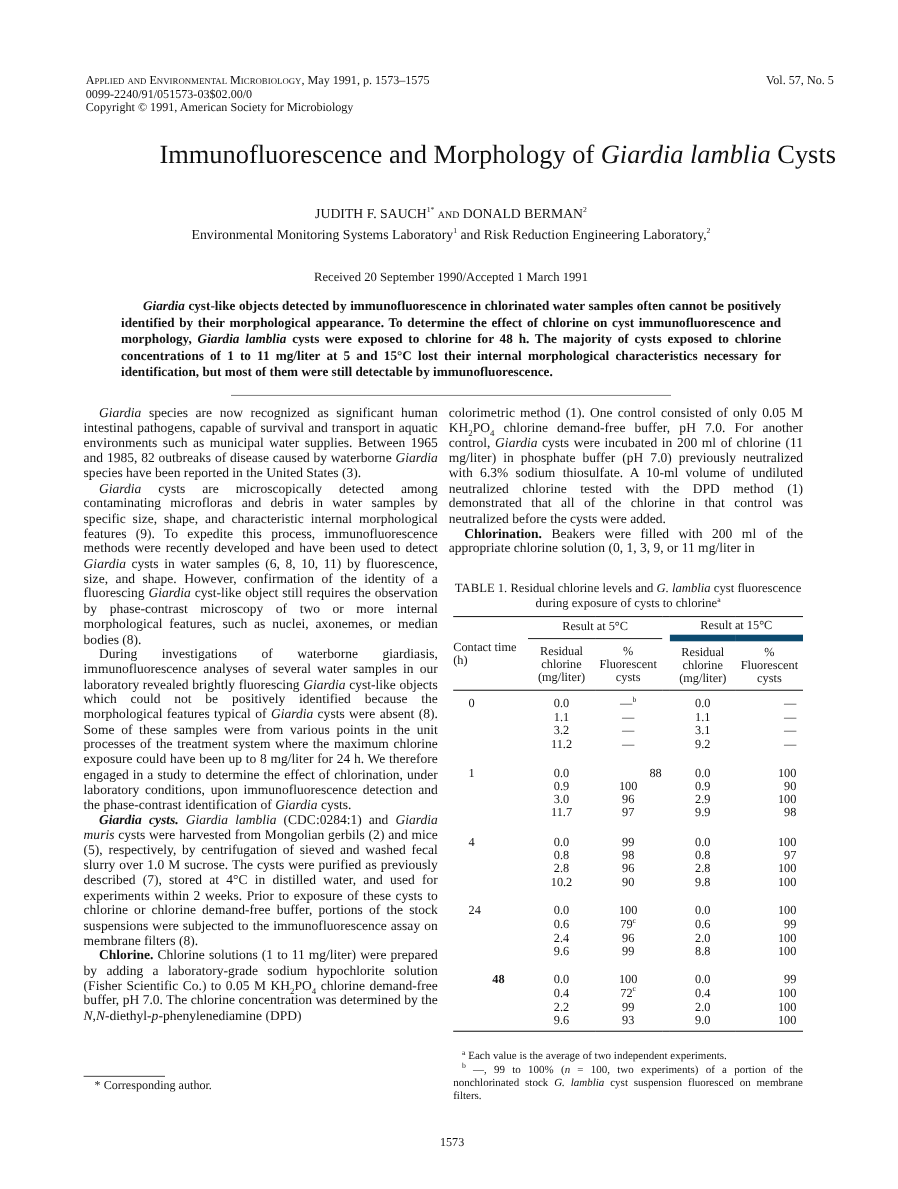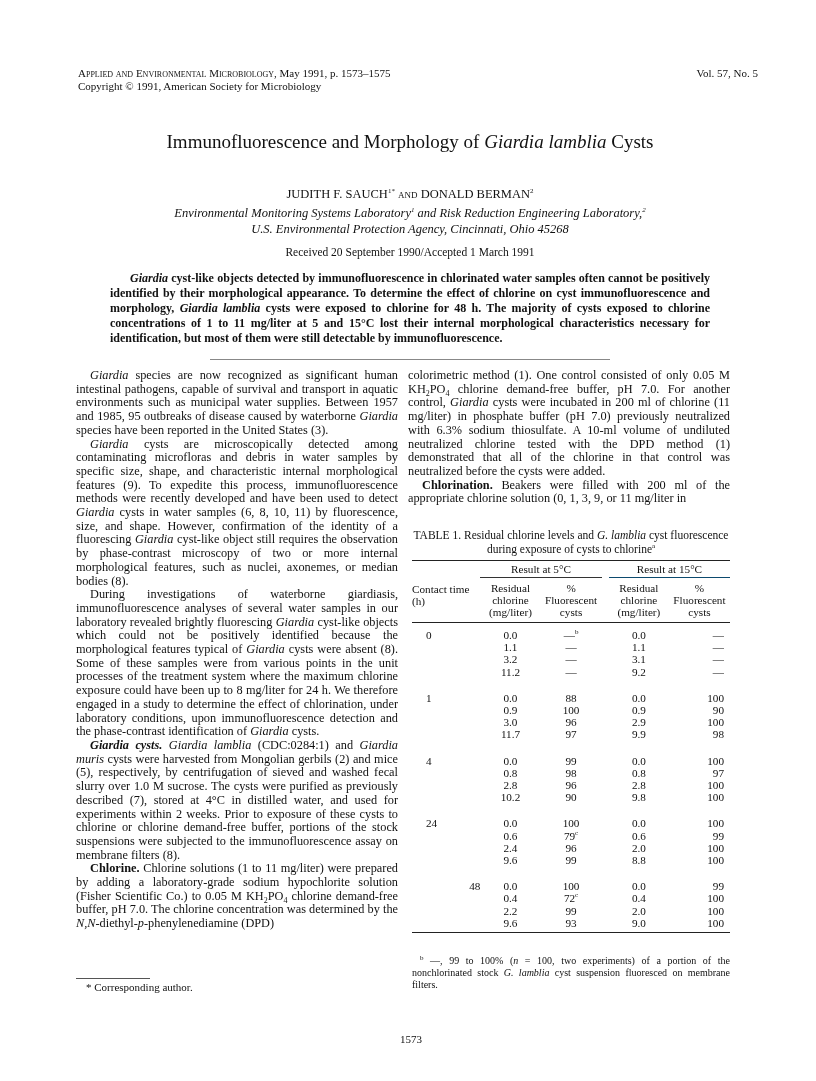--- a/index.html
+++ b/index.html
@@ -1,23 +1,23 @@
 <!DOCTYPE html>
 <html><head>
 <meta charset="utf-8">
 <style>
   html, body { margin:0; padding:0; background:#ffffff; }
   body { width:816px; height:1081px; position:relative; overflow:hidden; color:#111; font-family:"Liberation Serif","DejaVu Serif",serif; }
   .abs { position:absolute; }
   .hdr { left:78px; top:67px; width:680px; font-size:11px; line-height:12.5px; }
   .hdr .vol { position:absolute; right:0; top:0; }
   .sc { font-variant:small-caps; }
-  .title { left:60px; top:128px; width:700px; text-align:center; font-size:19px; line-height:27px; }
+  .title { left:60px; top:128px; width:700px; text-align:right; font-size:24px; line-height:27px; }
   .authors { left:60px; top:187px; width:700px; text-align:center; font-size:12.5px; }
-  .affil { left:60px; top:205px; width:700px; text-align:center; font-size:12.5px; font-style:italic; line-height:16px; }
+  .affil { left:60px; top:205px; width:700px; text-align:center; font-size:12.5px; line-height:16px; }
   .received { left:60px; top:246px; width:700px; text-align:center; font-size:11.5px; }
   .abstract { left:110px; top:271px; width:600px; font-size:12px; line-height:15px; font-weight:bold; text-align:justify; text-indent:20px; }
   .rule-abs { left:210px; top:359px; width:400px; height:1px; background:#888; }
   .col { font-size:12.3px; line-height:13.7px; text-align:justify; }
   .col p { margin:0; text-indent:14px; }
   .col p.noind { text-indent:0; }
   .colL { left:76px; top:369px; width:322px; }
   .colR { left:408px; top:369px; width:322px; }
   .fn-rule { left:76px; top:978px; width:74px; height:1px; background:#555; }
   .fn { left:86px; top:981px; font-size:11px; }
@@ -30,46 +30,46 @@
   .tfn { left:412px; top:955px; width:318px; font-size:10px; line-height:12px; text-align:justify; }
   .tfn p { margin:0; text-indent:8px; }
   sup { font-size:7px; vertical-align:super; line-height:0; }
   sub { font-size:8px; vertical-align:sub; line-height:0; }
 </style>
 </head>
 <body>
 
 <div class="abs hdr">
   <div><span class="sc">Applied and Environmental Microbiology</span><span>, May 1991, p. 1573–1575</span></div>
+  <div>0099-2240/91/051573-03$02.00/0</div>
   <div>Copyright © 1991, American Society for Microbiology</div>
   <div class="vol">Vol. 57, No. 5</div>
 </div>
 
 <div class="abs title">
   <span>Immunofluorescence and Morphology of </span><i>Giardia lamblia</i><span> Cysts</span><br>
 </div>
 
 <div class="abs authors">
   <span>JUDITH F. SAUCH</span><sup>1*</sup><span class="sc"> and </span><span>DONALD BERMAN</span><sup>2</sup>
 </div>
 
 <div class="abs affil">
   <span>Environmental Monitoring Systems Laboratory</span><sup>1</sup><span> and Risk Reduction Engineering Laboratory,</span><sup>2</sup><br>
-  <span>U.S. Environmental Protection Agency, Cincinnati, Ohio 45268</span>
 </div>
 
 <div class="abs received">Received 20 September 1990/Accepted 1 March 1991</div>
 
 <div class="abs abstract">
   <i>Giardia</i><span> cyst-like objects detected by immunofluorescence in chlorinated water samples often cannot be positively identified by their morphological appearance. To determine the effect of chlorine on cyst immunofluorescence and morphology, </span><i>Giardia lamblia</i><span> cysts were exposed to chlorine for 48 h. The majority of cysts exposed to chlorine concentrations of 1 to 11 mg/liter at 5 and 15°C lost their internal morphological characteristics necessary for identification, but most of them were still detectable by immunofluorescence.</span>
 </div>
 <div class="abs rule-abs"></div>
 
 <div class="abs col colL">
-  <p><i>Giardia</i><span> species are now recognized as significant human intestinal pathogens, capable of survival and transport in aquatic environments such as municipal water supplies. Between 1957 and 1985, 95 outbreaks of disease caused by waterborne </span><i>Giardia</i><span> species have been reported in the United States (3).</span></p>
+  <p><i>Giardia</i><span> species are now recognized as significant human intestinal pathogens, capable of survival and transport in aquatic environments such as municipal water supplies. Between 1965 and 1985, 82 outbreaks of disease caused by waterborne </span><i>Giardia</i><span> species have been reported in the United States (3).</span></p>
   <p><i>Giardia</i><span> cysts are microscopically detected among contaminating microfloras and debris in water samples by specific size, shape, and characteristic internal morphological features (9). To expedite this process, immunofluorescence methods were recently developed and have been used to detect </span><i>Giardia</i><span> cysts in water samples (6, 8, 10, 11) by fluorescence, size, and shape. However, confirmation of the identity of a fluorescing </span><i>Giardia</i><span> cyst-like object still requires the observation by phase-contrast microscopy of two or more internal morphological features, such as nuclei, axonemes, or median bodies (8).</span></p>
   <p><span>During investigations of waterborne giardiasis, immunofluorescence analyses of several water samples in our laboratory revealed brightly fluorescing </span><i>Giardia</i><span> cyst-like objects which could not be positively identified because the morphological features typical of </span><i>Giardia</i><span> cysts were absent (8). Some of these samples were from various points in the unit processes of the treatment system where the maximum chlorine exposure could have been up to 8 mg/liter for 24 h. We therefore engaged in a study to determine the effect of chlorination, under laboratory conditions, upon immunofluorescence detection and the phase-contrast identification of </span><i>Giardia</i><span> cysts.</span></p>
   <p><b><i>Giardia cysts.</i></b> <i>Giardia lamblia</i><span> (CDC:0284:1) and </span><i>Giardia muris</i><span> cysts were harvested from Mongolian gerbils (2) and mice (5), respectively, by centrifugation of sieved and washed fecal slurry over 1.0 M sucrose. The cysts were purified as previously described (7), stored at 4°C in distilled water, and used for experiments within 2 weeks. Prior to exposure of these cysts to chlorine or chlorine demand-free buffer, portions of the stock suspensions were subjected to the immunofluorescence assay on membrane filters (8).</span></p>
   <p><b>Chlorine.</b><span> Chlorine solutions (1 to 11 mg/liter) were prepared by adding a laboratory-grade sodium hypochlorite solution (Fisher Scientific Co.) to 0.05 M KH</span><sub>2</sub><span>PO</span><sub>4</sub><span> chlorine demand-free buffer, pH 7.0. The chlorine concentration was determined by the </span><i>N,N</i><span>-diethyl-</span><i>p</i><span>-phenylenediamine (DPD)</span></p>
 </div>
 
 <div class="abs fn-rule"></div>
 <div class="abs fn">* Corresponding author.</div>
 
 <div class="abs col colR">
@@ -80,21 +80,21 @@
 <div class="abs tcap">
   <span>TABLE 1. Residual chlorine levels and </span><i>G. lamblia</i><span> cyst fluorescence during exposure of cysts to chlorine</span><sup>a</sup>
 </div>
 
 <table class="t1" id="t1">
   <thead>
     <tr class="topline">
       <th rowspan="2" style="width:72px; text-align:left; vertical-align:top; padding-top:22px; line-height:12px;">Contact time (h)</th>
       <th colspan="2" style="text-align:center; padding:2px 0; border-bottom:1px solid #333;">Result at 5°C</th>
       <th style="width:8px"></th>
-      <th colspan="2" style="text-align:center; padding:2px 0; border-bottom:1px solid #0c4a6e;">Result at 15°C</th>
+      <th colspan="2" style="text-align:center; padding:2px 0; border-bottom:6px solid #0c4a6e;">Result at 15°C</th>
     </tr>
     <tr class="bottomline">
       <th style="text-align:center; line-height:12px; padding:4px 0; width:62px;">Residual chlorine (mg/liter)</th>
       <th style="text-align:center; line-height:12px; padding:4px 0; width:62px;">% Fluorescent cysts</th>
       <th></th>
       <th style="text-align:center; line-height:12px; padding:4px 0; width:62px;">Residual chlorine (mg/liter)</th>
       <th style="text-align:center; line-height:12px; padding:4px 0; width:62px;">% Fluorescent cysts</th>
     </tr>
   </thead>
   <tbody id="t1body">
@@ -126,21 +126,21 @@
         <td style="text-align: left; padding-top: 0px; line-height: 12.2px; padding-left: 14px;"></td>
         <td style="text-align: center; padding-top: 0px; line-height: 12.2px;"><span>11.2</span></td>
         <td style="text-align: center; padding-top: 0px; line-height: 12.2px;"><span>—</span></td>
         <td></td>
         <td style="text-align: center; padding-top: 0px; line-height: 12.2px;"><span>9.2</span></td>
         <td style="text-align: right; padding-top: 0px; line-height: 12.2px; padding-right: 6px;"><span>—</span></td>
       </tr>
       <tr>
         <td style="text-align: left; padding-top: 14px; line-height: 12.2px; padding-left: 14px;"><span>1</span></td>
         <td style="text-align: center; padding-top: 14px; line-height: 12.2px;"><span>0.0</span></td>
-        <td style="text-align: center; padding-top: 14px; line-height: 12.2px;"><span>88</span></td>
+        <td style="text-align: right; padding-top: 14px; line-height: 12.2px;"><span>88</span></td>
         <td></td>
         <td style="text-align: center; padding-top: 14px; line-height: 12.2px;"><span>0.0</span></td>
         <td style="text-align: right; padding-top: 14px; line-height: 12.2px; padding-right: 6px;"><span>100</span></td>
       </tr>
       <tr>
         <td style="text-align: left; padding-top: 0px; line-height: 12.2px; padding-left: 14px;"></td>
         <td style="text-align: center; padding-top: 0px; line-height: 12.2px;"><span>0.9</span></td>
         <td style="text-align: center; padding-top: 0px; line-height: 12.2px;"><span>100</span></td>
         <td></td>
         <td style="text-align: center; padding-top: 0px; line-height: 12.2px;"><span>0.9</span></td>
@@ -220,21 +220,21 @@
       </tr>
       <tr>
         <td style="text-align: left; padding-top: 0px; line-height: 12.2px; padding-left: 14px;"></td>
         <td style="text-align: center; padding-top: 0px; line-height: 12.2px;"><span>9.6</span></td>
         <td style="text-align: center; padding-top: 0px; line-height: 12.2px;"><span>99</span></td>
         <td></td>
         <td style="text-align: center; padding-top: 0px; line-height: 12.2px;"><span>8.8</span></td>
         <td style="text-align: right; padding-top: 0px; line-height: 12.2px; padding-right: 6px;"><span>100</span></td>
       </tr>
       <tr>
-        <td style="text-align: right; padding-top: 14px; line-height: 12.2px; padding-left: 14px;"><span>48</span></td>
+        <td style="text-align: center; padding-top: 14px; line-height: 12.2px; padding-left: 14px; font-weight: bold;"><span>48</span></td>
         <td style="text-align: center; padding-top: 14px; line-height: 12.2px;"><span>0.0</span></td>
         <td style="text-align: center; padding-top: 14px; line-height: 12.2px;"><span>100</span></td>
         <td></td>
         <td style="text-align: center; padding-top: 14px; line-height: 12.2px;"><span>0.0</span></td>
         <td style="text-align: right; padding-top: 14px; line-height: 12.2px; padding-right: 6px;"><span>99</span></td>
       </tr>
       <tr>
         <td style="text-align: left; padding-top: 0px; line-height: 12.2px; padding-left: 14px;"></td>
         <td style="text-align: center; padding-top: 0px; line-height: 12.2px;"><span>0.4</span></td>
         <td style="text-align: center; padding-top: 0px; line-height: 12.2px;"><span>72</span><sup>c</sup></td>
@@ -255,16 +255,17 @@
         <td style="text-align: center; padding-top: 0px; line-height: 12.2px; padding-bottom: 3px;"><span>9.6</span></td>
         <td style="text-align: center; padding-top: 0px; line-height: 12.2px; padding-bottom: 3px;"><span>93</span></td>
         <td style="padding-bottom: 3px;"></td>
         <td style="text-align: center; padding-top: 0px; line-height: 12.2px; padding-bottom: 3px;"><span>9.0</span></td>
         <td style="text-align: right; padding-top: 0px; line-height: 12.2px; padding-right: 6px; padding-bottom: 3px;"><span>100</span></td>
       </tr>
     </tbody>
 </table>
 
 <div class="abs tfn">
+  <p><sup>a</sup><span> Each value is the average of two independent experiments.</span></p>
   <p><sup>b</sup><span> —, 99 to 100% (</span><i>n</i><span> = 100, two experiments) of a portion of the nonchlorinated stock </span><i>G. lamblia</i><span> cyst suspension fluoresced on membrane filters.</span></p>
 </div>
 
 <div class="abs pageno">1573</div>
 
 </body></html>

